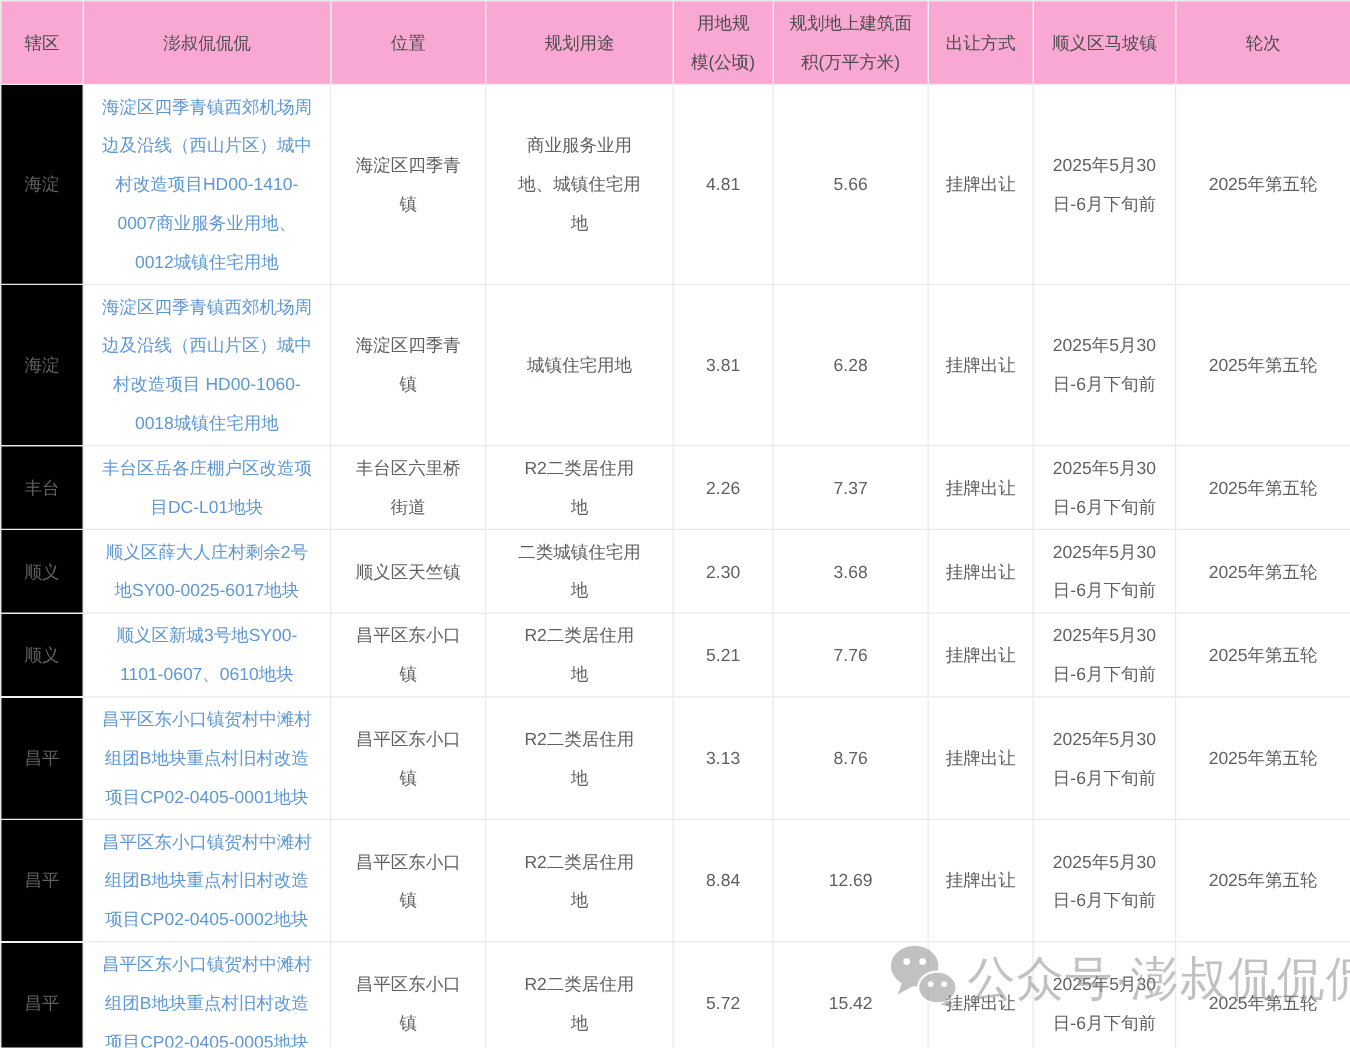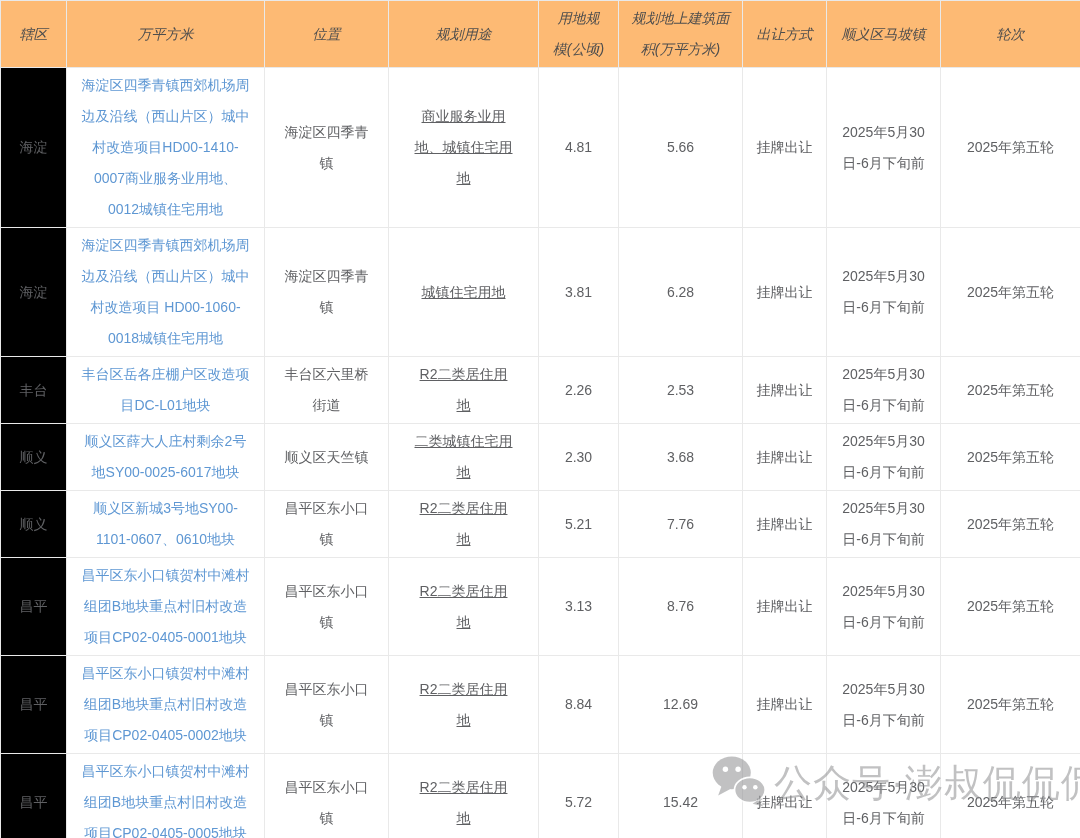--- a/index.html
+++ b/index.html
@@ -12,25 +12,25 @@
     border-collapse:collapse;table-layout:fixed;width:1080px;
   }
   th,td{
     border:1px solid #e9e9e9;
     text-align:center;vertical-align:middle;
     font-size:14px;line-height:31px;
     color:#5f6063;font-weight:normal;
     padding:2px 12px;box-sizing:border-box;
     overflow:hidden;
   }
-  thead th{background:#fdba74;color:#4d4d4d;font-style:italic;}
+  thead th{background:#f9a8d4;color:#4d4d4d;}
   tbody th{background:#000000;color:#5f6063;}
   td.project{color:#5e97d3;}
   td.loc{padding:2px 13px;}
-  td.use{padding:2px 25px;text-decoration:underline;}
+  td.use{padding:2px 25px;}
   thead tr{height:65px;}
   tbody tr:nth-child(1){height:154px;}
   tbody tr:nth-child(2){height:127px;}
   tbody tr:nth-child(3){height:66px;}
   tbody tr:nth-child(4){height:67px;}
   tbody tr:nth-child(5){height:66px;}
   tbody tr:nth-child(6){height:98px;}
   tbody tr:nth-child(7){height:96px;}
   tbody tr:nth-child(8){height:97px;}
   .watermark{
@@ -53,21 +53,21 @@
     <col style="width:150px">
       <col style="width:80px">
       <col style="width:124px">
     <col style="width:84px">
       <col style="width:114px">
       <col style="width:140px">
   </colgroup>
   <thead>
     <tr>
       <th>辖区</th>
-      <th>万平方米</th>
+      <th>澎叔侃侃侃</th>
       <th>位置</th>
       <th>规划用途</th>
       <th>用地规模(公顷)</th>
       <th>规划地上建筑面积(万平方米)</th>
       <th>出让方式</th>
       <th>顺义区马坡镇</th>
       <th>轮次</th>
     </tr>
   </thead>
   <tbody>
@@ -92,21 +92,21 @@
       <td>挂牌出让</td>
       <td>2025年5月30日-6月下旬前</td>
       <td>2025年第五轮</td>
     </tr>
     <tr>
       <th>丰台</th>
       <td class="project">丰台区岳各庄棚户区改造项目DC-L01地块</td>
       <td class="loc">丰台区六里桥街道</td>
       <td class="use">R2二类居住用地</td>
       <td>2.26</td>
-      <td>2.53</td>
+      <td>7.37</td>
       <td>挂牌出让</td>
       <td>2025年5月30日-6月下旬前</td>
       <td>2025年第五轮</td>
     </tr>
     <tr>
       <th>顺义</th>
       <td class="project">顺义区薛大人庄村剩余2号地SY00-0025-6017地块</td>
       <td class="loc">顺义区天竺镇</td>
       <td class="use">二类城镇住宅用地</td>
       <td>2.30</td>

